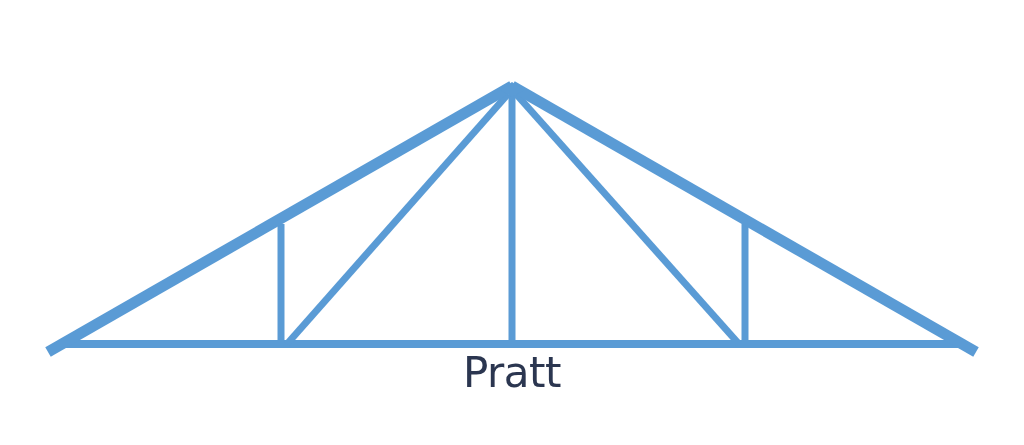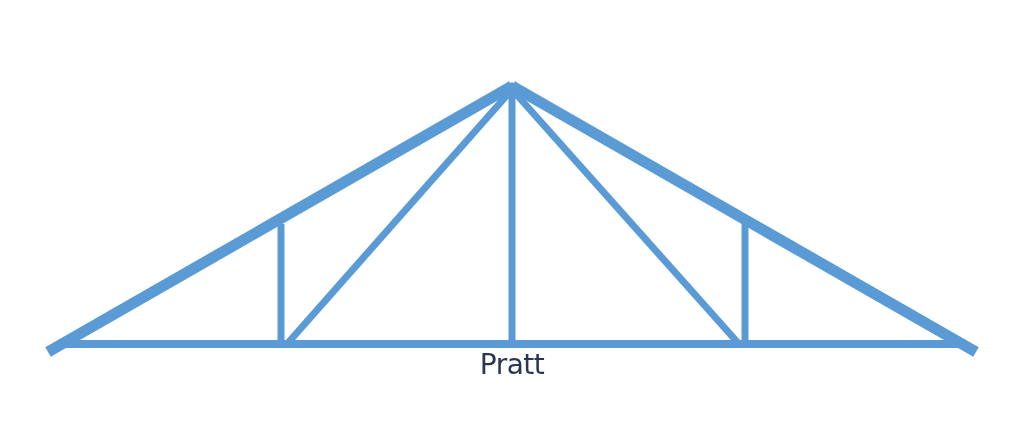--- a/index.html
+++ b/index.html
@@ -1,21 +1,21 @@
 <!DOCTYPE html>
 <html><head>
 <meta charset="utf-8">
 <style>
   html, body { margin: 0; padding: 0; background: #ffffff; }
   body { width: 1024px; height: 445px; position: relative; overflow: hidden; }
   #truss { position: absolute; left: 0; top: 0; }
   .label {
     position: absolute; left: 0; width: 1024px; top: 348px;
     text-align: center; font-family: "DejaVu Sans", sans-serif;
-    font-size: 28px; color: #2b3650; letter-spacing: -0.5px;
+    font-size: 42px; color: #2b3650; letter-spacing: -0.5px;
   }
 </style>
 </head>
 <body>
 
 <svg id="truss" width="1024" height="445" viewBox="0 0 1024 445">
   <g stroke="#5a9bd5" fill="none">
     <line stroke-width="8" x1="66" y1="344" x2="958" y2="344" stroke="#5a9bd5"></line>
     <line stroke-width="7" x1="281" y1="224" x2="281" y2="344" stroke="#5a9bd5"></line>
     <line stroke-width="7" x1="512" y1="88" x2="512" y2="344" stroke="#5a9bd5"></line>

